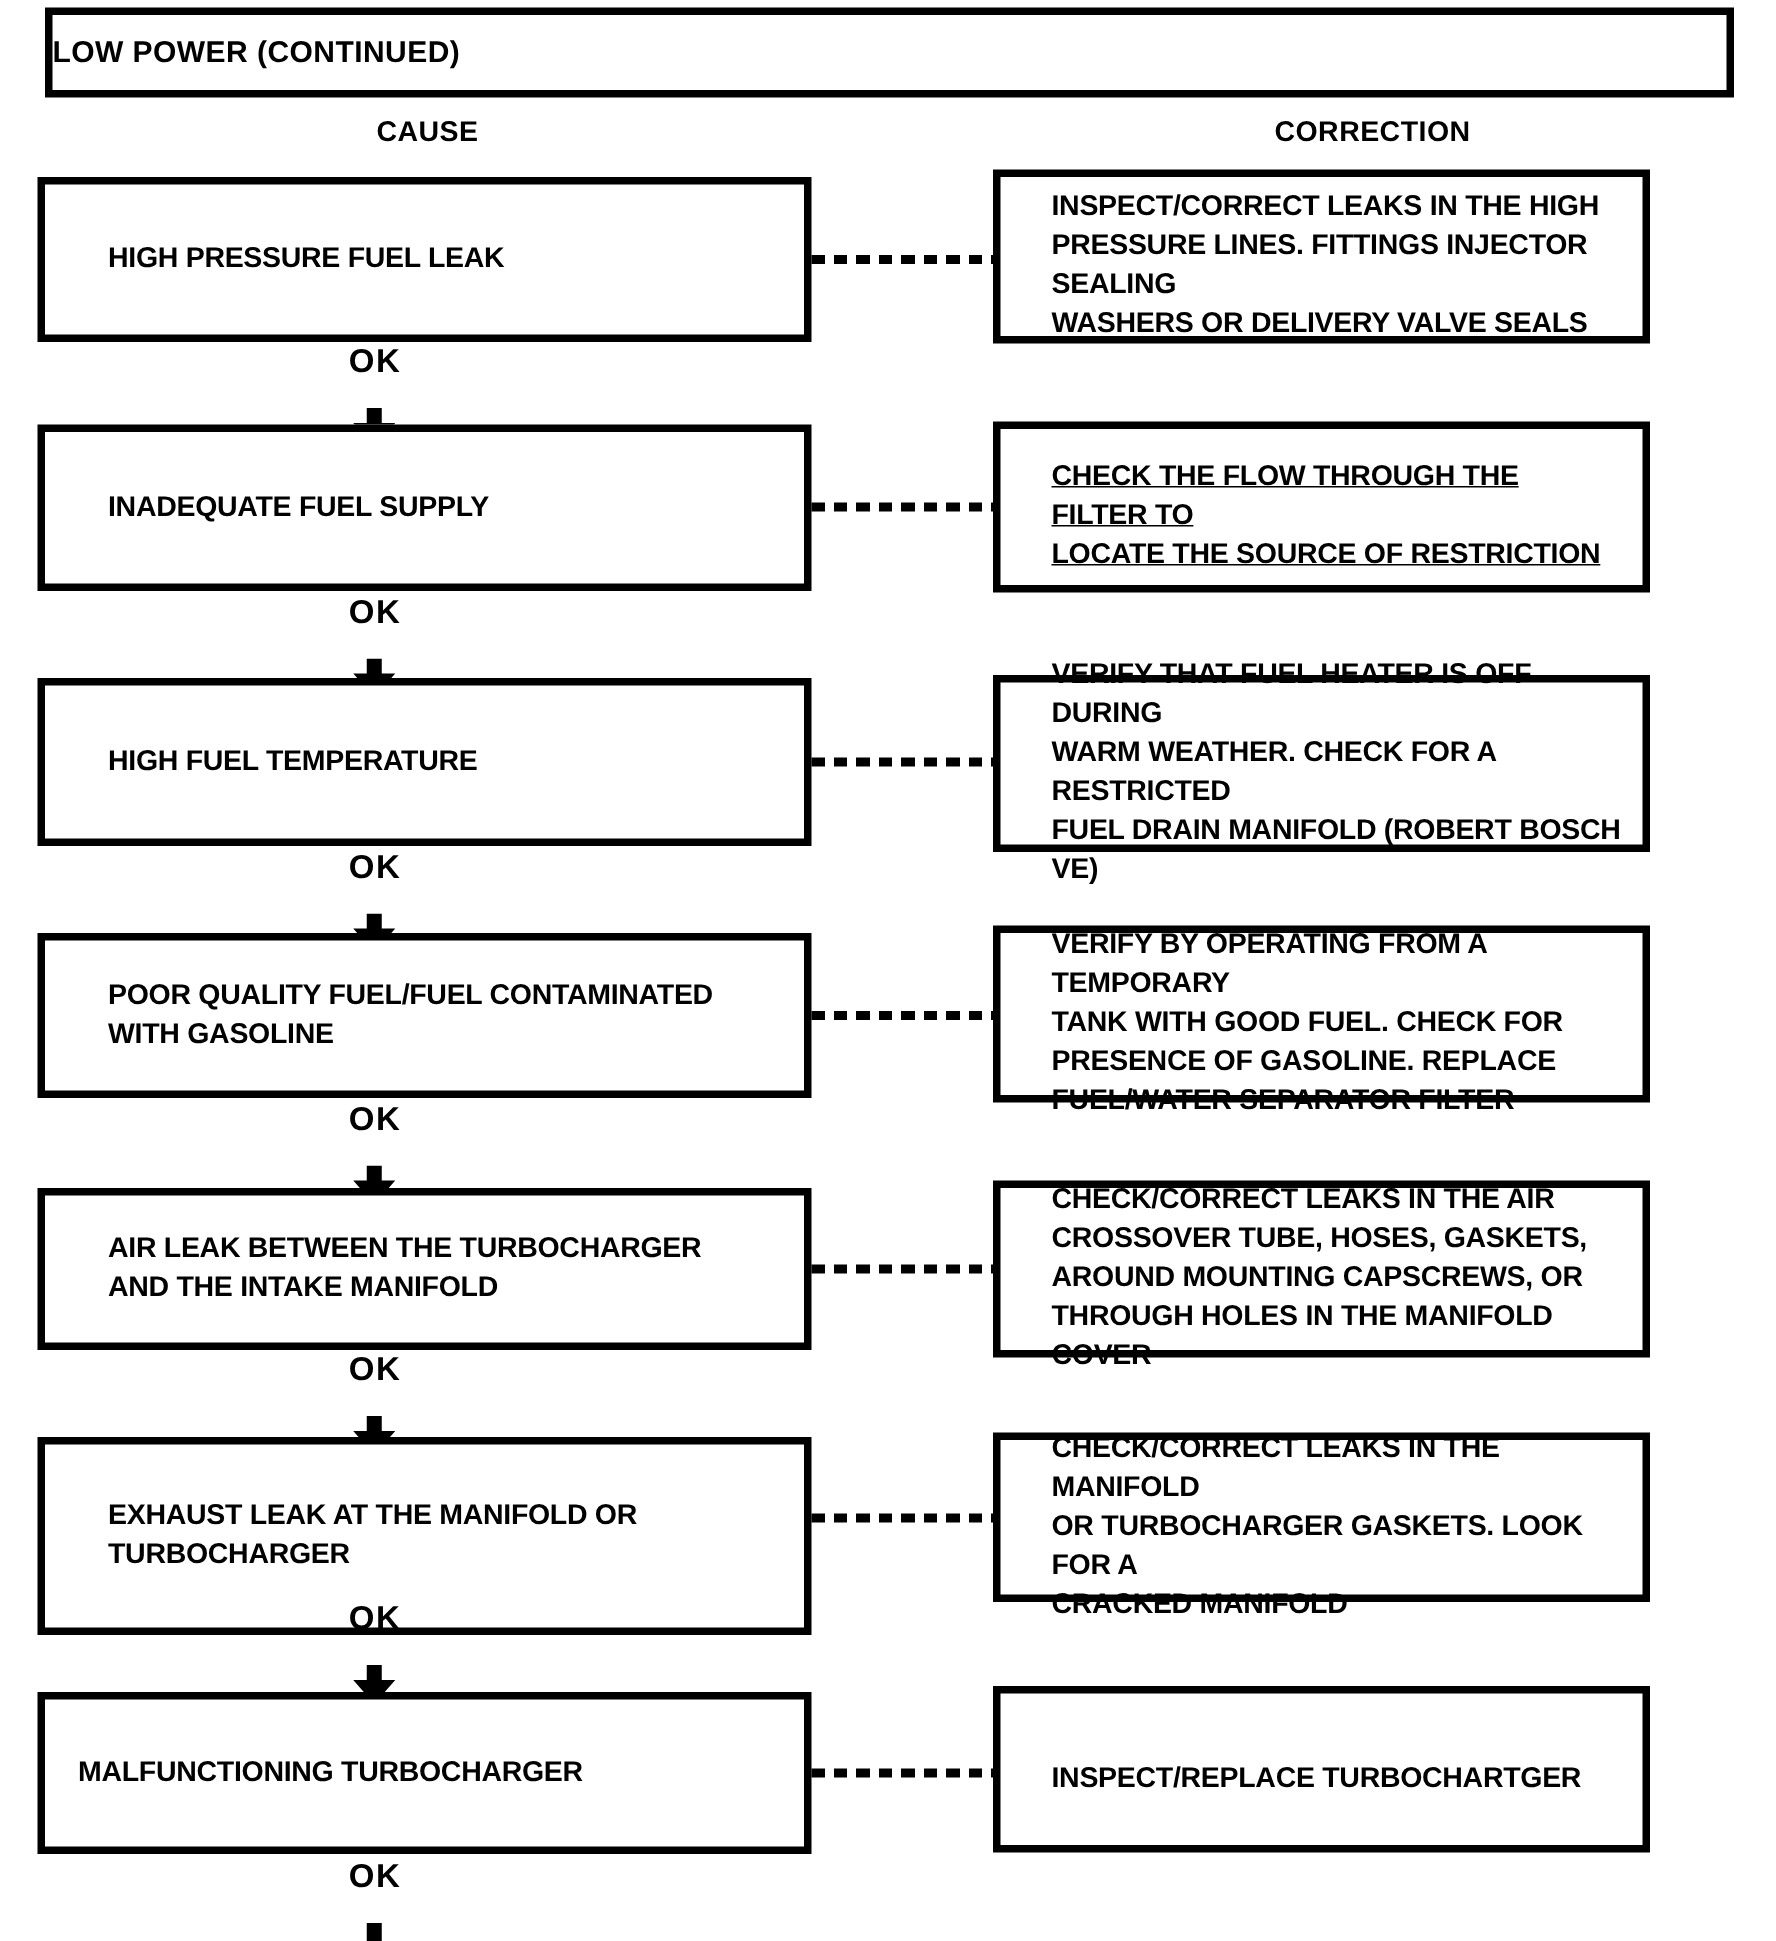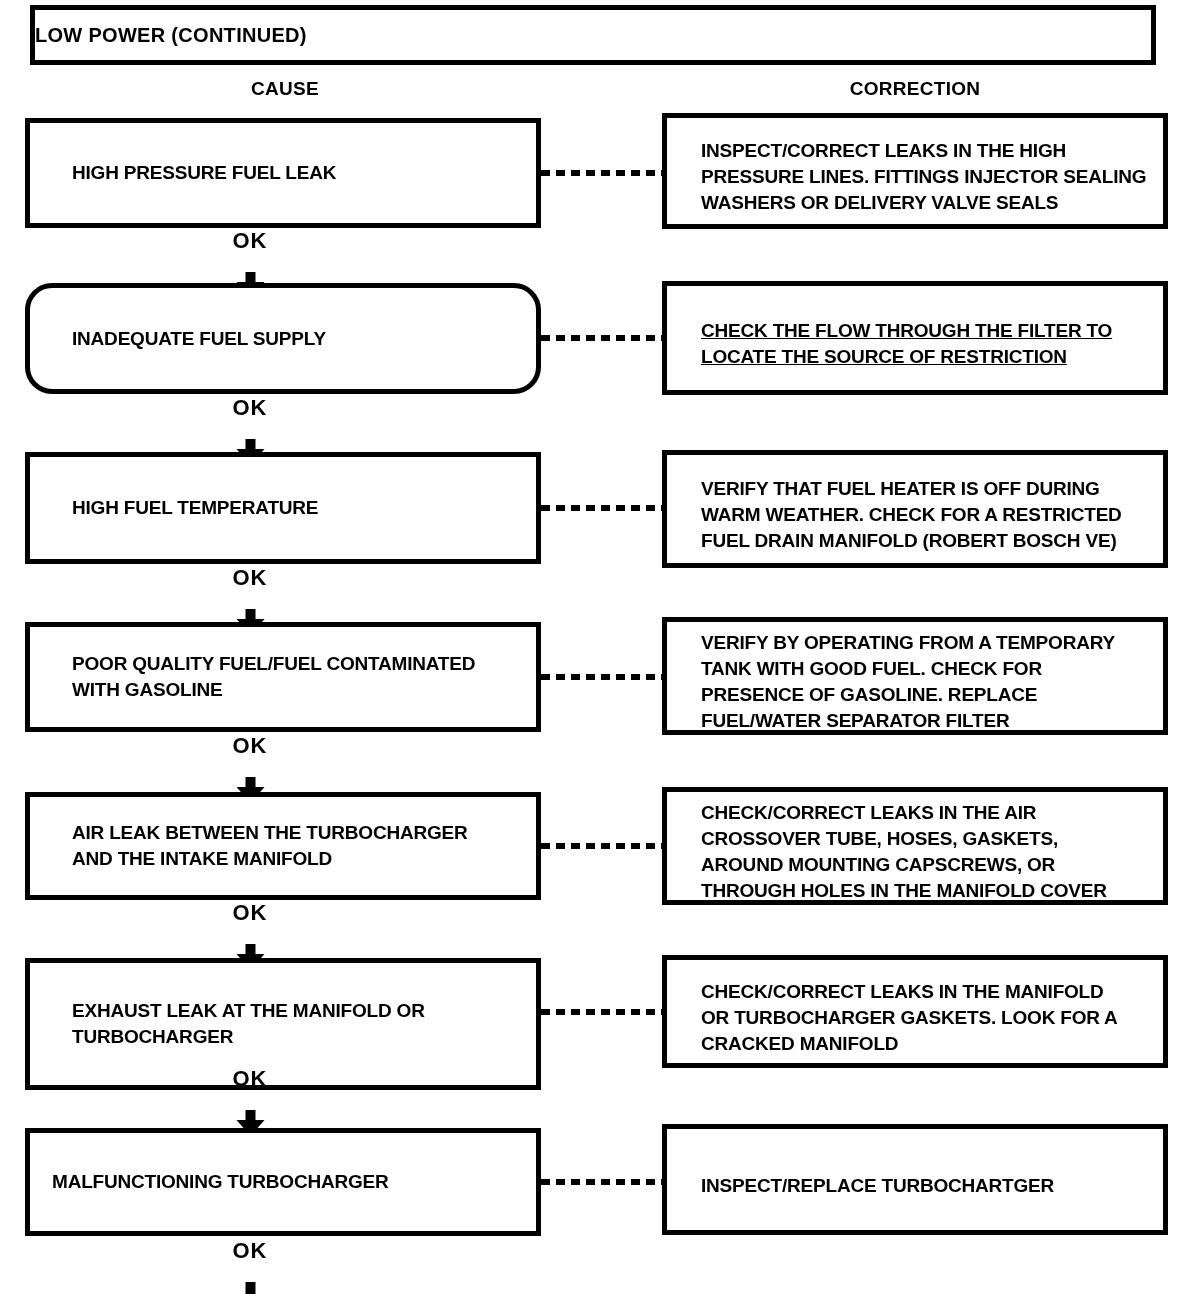--- a/index.html
+++ b/index.html
@@ -32,41 +32,40 @@
   }
   .box {
     position: absolute;
     border: 5px solid #000;
     background: #ffffff;
     box-sizing: border-box;
     display: flex;
     align-items: center;
   }
   .cause-box  { left: 25px;  width: 516px; padding: 4px 16px 4px 42px; }
-  .corr-box   { left: 662px; width: 506px; padding: 16px 14px 4px 34px; }
+  .corr-box   { left: 662px; width: 438px; padding: 16px 14px 4px 34px; }
   .box-text {
     white-space: pre-line;
     font-size: 19px;
     line-height: 26px;
     letter-spacing: -0.2px;
   }
   .connector {
     position: absolute;
     left: 541px;
     width: 121px;
     height: 6px;
     background: repeating-linear-gradient(90deg, #000 0 9px, transparent 9px 15px);
   }
   .ok-group {
     position: absolute;
     left: 250px;
     transform: translateX(-50%);
     display: flex;
     flex-direction: column;
-    align-items: center;
     gap: 20px;
   }
   .ok-label {
     font-size: 22px;
     line-height: 22px;
     letter-spacing: 1px;
   }
   .arrow-icon svg { display: block; }
 </style>
 </head>
@@ -93,21 +92,21 @@
   <div class="ok-group" style="top:230px;">
     <span class="ok-label">OK</span>
     <span class="arrow-icon">
       <svg width="34" height="26" viewBox="0 0 34 26">
           <rect x="12" y="0" width="10" height="11" fill="#000"></rect>
           <polygon points="3,10 31,10 17,26" fill="#000"></polygon>
         </svg>
     </span>
   </div>
 
-  <div class="box cause-box" style="top:283px;height:111px;border-radius:27px;">
+  <div class="box cause-box" style="top:283px;height:111px;">
     <span class="box-text">INADEQUATE FUEL SUPPLY</span>
   </div>
   <div class="connector" style="top:335px;"></div>
   <div class="box corr-box" style="top:281px;height:114px;text-decoration:underline;">
     <span class="box-text">CHECK THE FLOW THROUGH THE FILTER TO
 LOCATE THE SOURCE OF RESTRICTION</span>
   </div>
   <div class="ok-group" style="top:397px;">
     <span class="ok-label">OK</span>
     <span class="arrow-icon">

